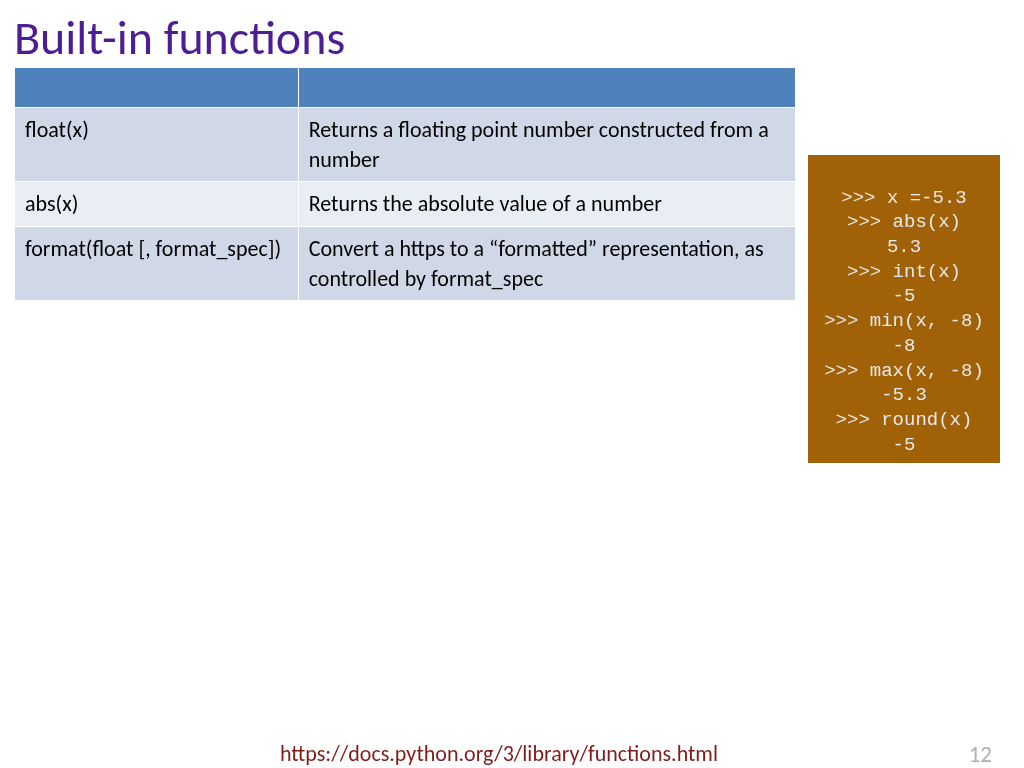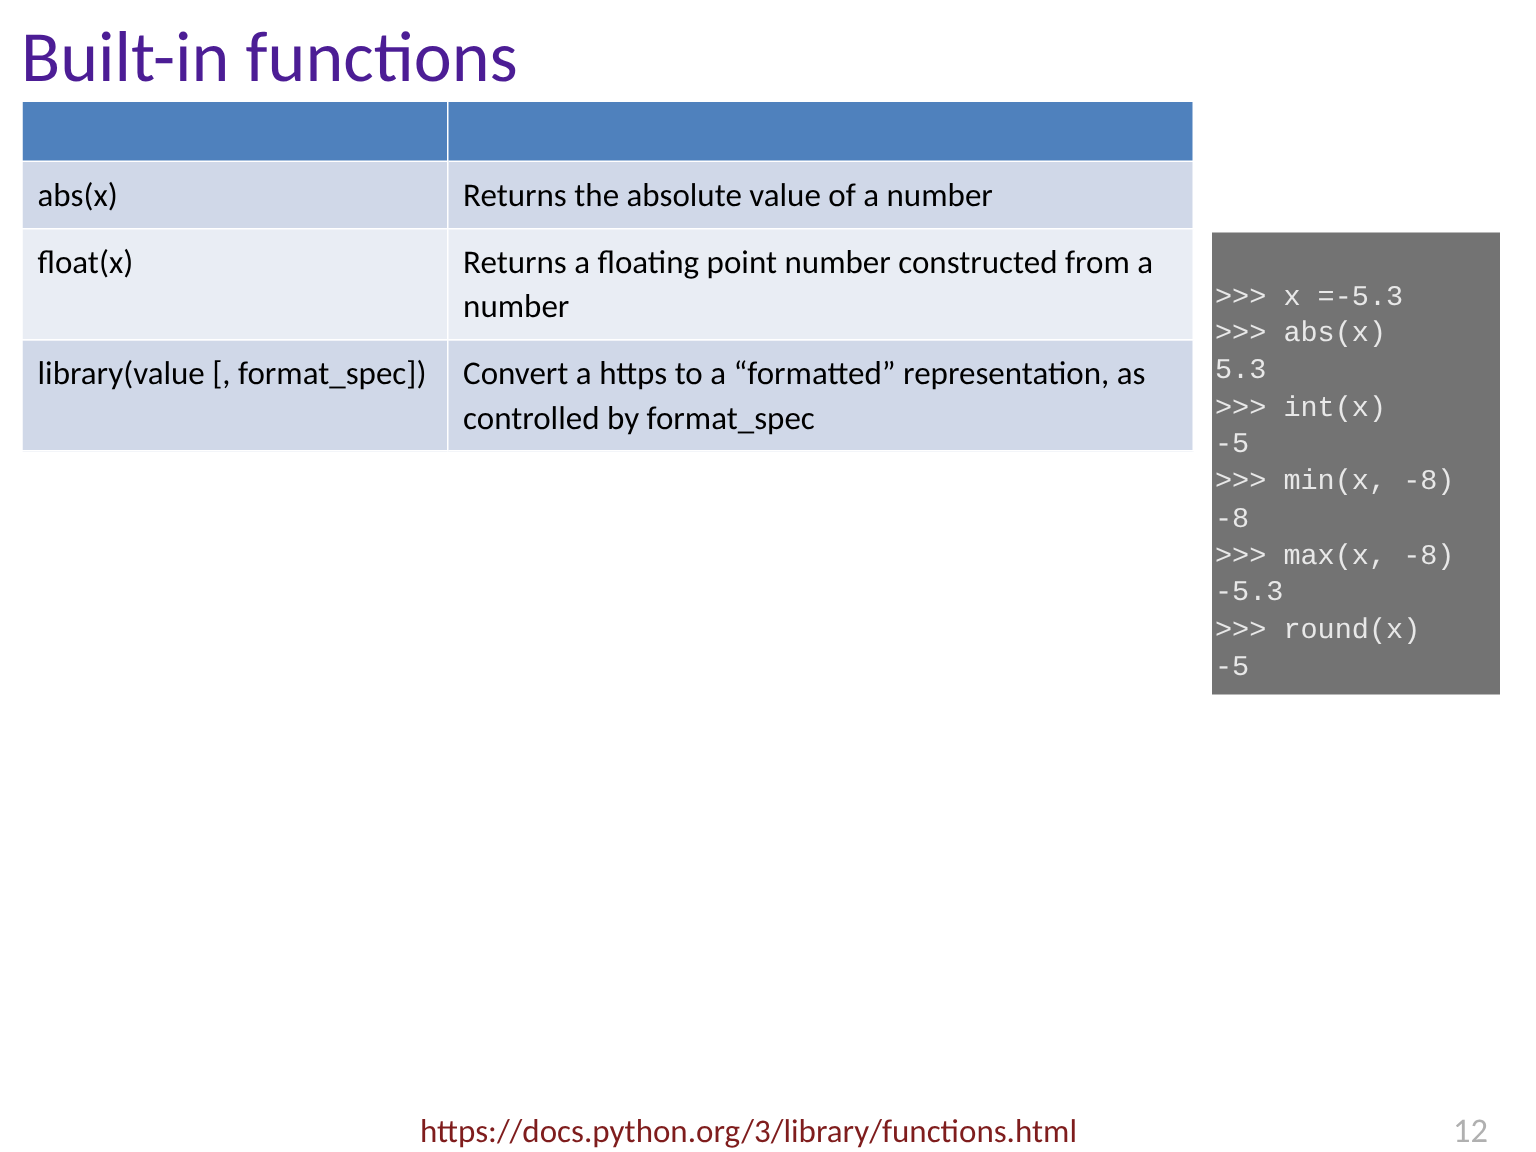--- a/index.html
+++ b/index.html
@@ -38,29 +38,30 @@
     padding: 7px 10px 7px 10px;
     vertical-align: top;
     line-height: 1.35;
     border: 1px solid #fff;
   }
   tbody tr:nth-child(odd)  { background: #d0d8e8; }
   tbody tr:nth-child(even) { background: #e9edf4; }
   td.fn  { width: 284px; }
   td.desc{ width: 498px; }
   .terminal {
-    background: #737373;
+    background: #a16207;
     color: #e8e8e8;
     font-family: Consolas, "Courier New", monospace;
     font-size: 19px;
     line-height: 1.3;
     white-space: pre;
     width: 192px;
     margin-top: 88px;
     padding: 6px 2px 6px 2px;
+    text-align: center;
   }
   .footer {
     position: absolute;
     bottom: 28px;
     left: 0;
     width: 100%;
     font-size: 22px;
   }
   .footer-link {
     position: absolute;
@@ -82,29 +83,29 @@
 <div class="content">
   <table>
     <thead>
       <tr>
         <th></th>
         <th></th>
       </tr>
     </thead>
     <tbody>
       <tr>
+        <td class="fn">float(x)</td>
+        <td class="desc">Returns a floating point number constructed from a number</td>
+      </tr>
+      <tr>
         <td class="fn">abs(x)</td>
         <td class="desc">Returns the absolute value of a number</td>
       </tr>
       <tr>
-        <td class="fn">float(x)</td>
-        <td class="desc">Returns a floating point number constructed from a number</td>
-      </tr>
-      <tr>
-        <td class="fn">library(value [, format_spec])</td>
+        <td class="fn">format(float [, format_spec])</td>
         <td class="desc">Convert a https to a “formatted” representation, as controlled by format_spec</td>
       </tr>
     </tbody>
   </table>
 
   <div class="terminal">
 <span>&gt;&gt;&gt; x =-5.3</span>
 <span>&gt;&gt;&gt; abs(x)</span>
 <span>5.3</span>
 <span>&gt;&gt;&gt; int(x)</span>

